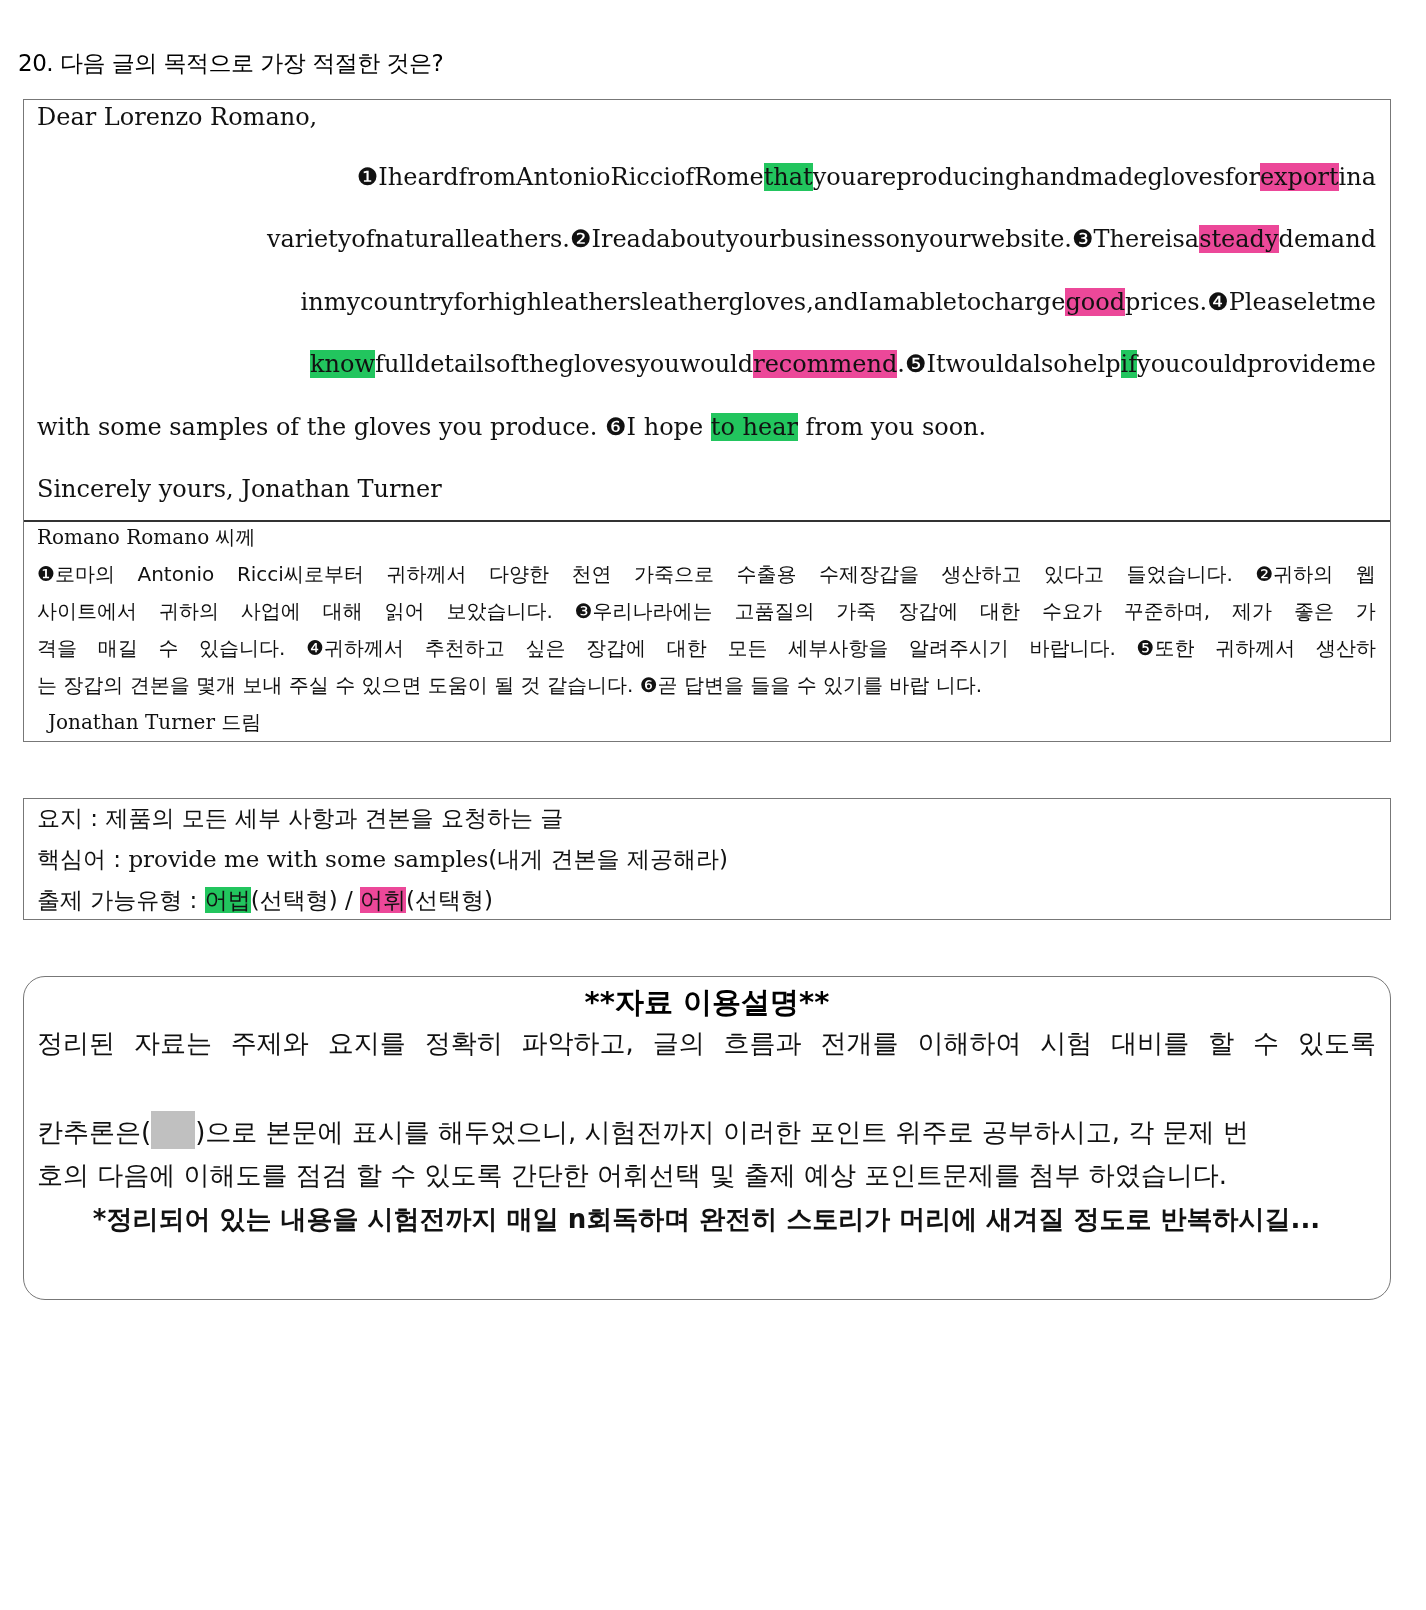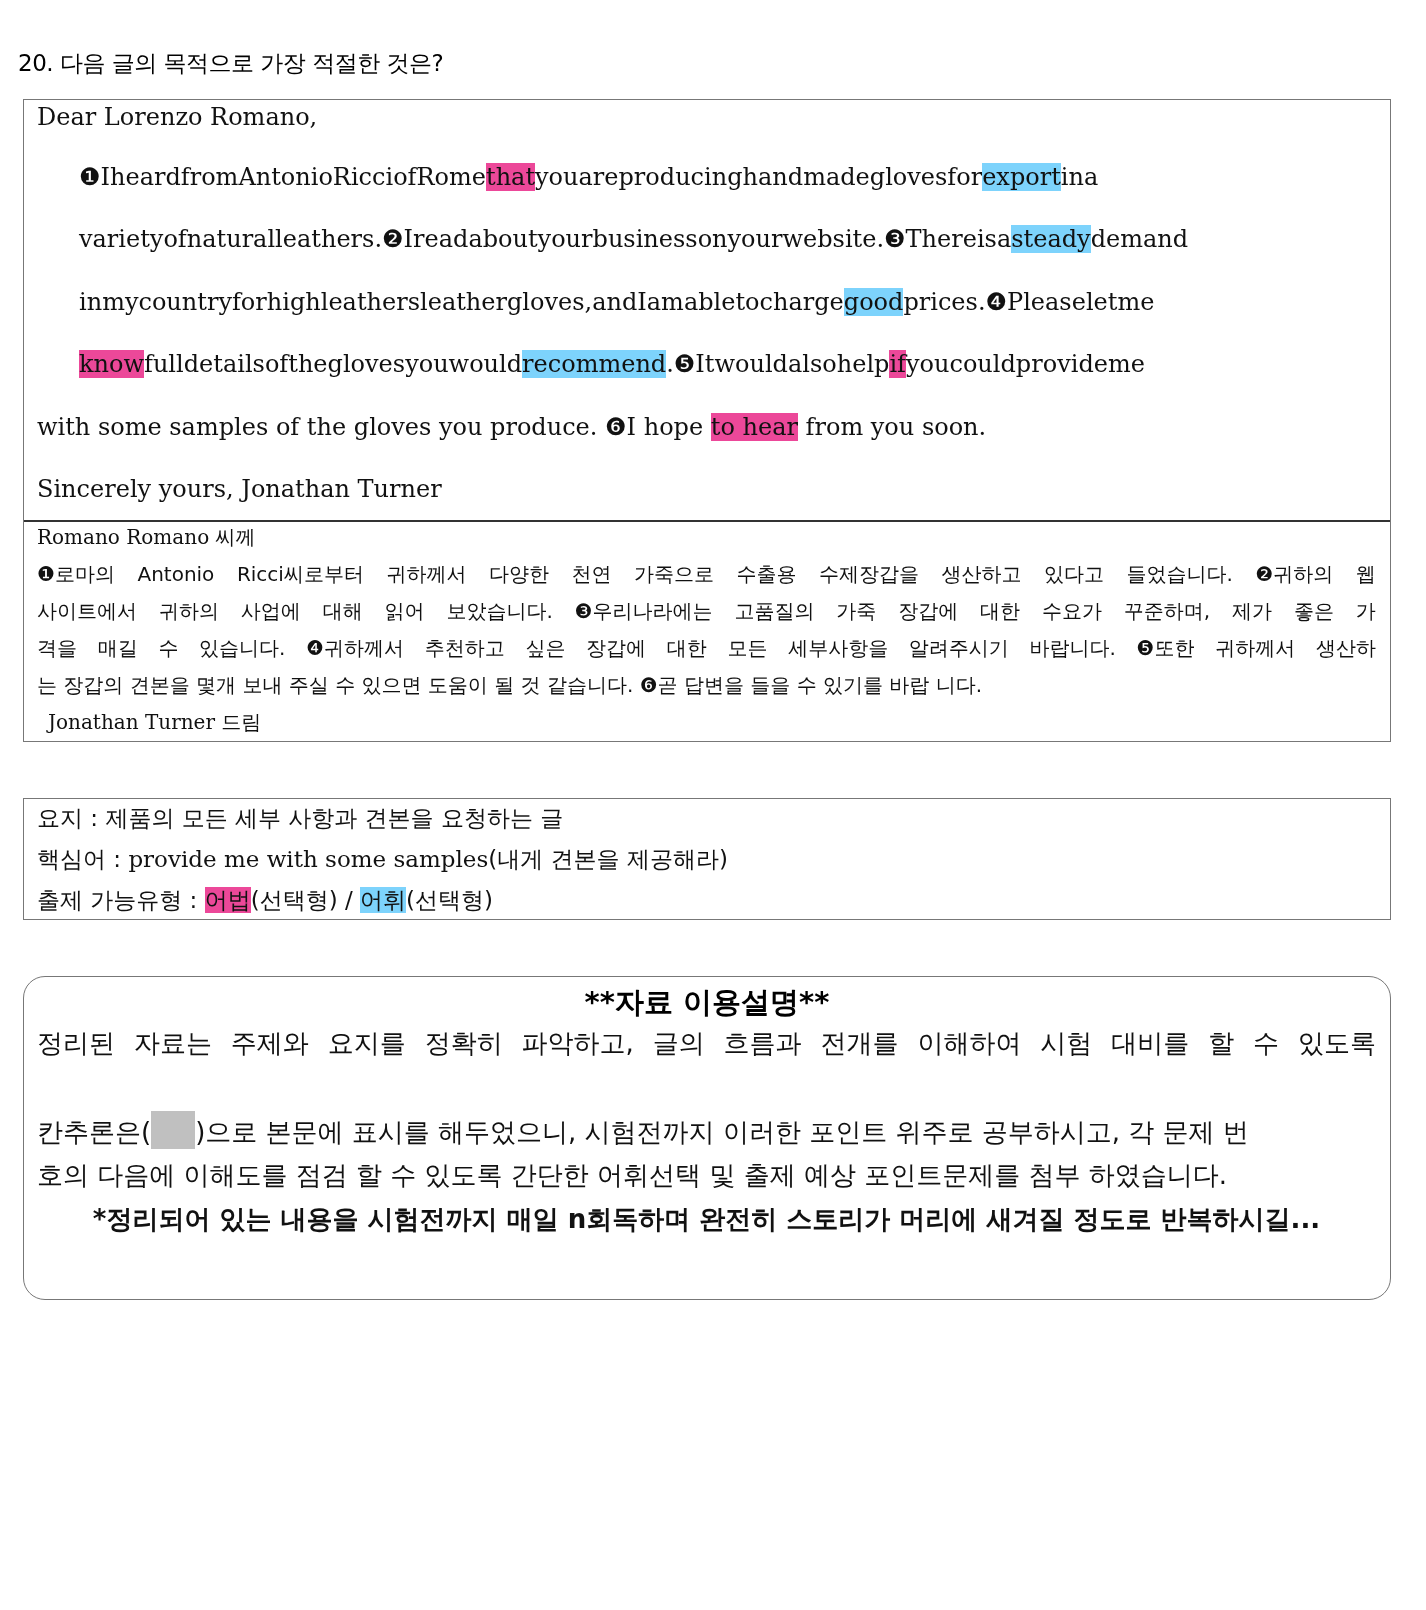--- a/index.html
+++ b/index.html
@@ -15,33 +15,33 @@
     .passage-box { top: 99px; height: 643px; }
     .passage-en {
       position: absolute; left: 0; top: 0; width: 100%; height: 420px;
       padding: 0 14px 0 13px; box-sizing: border-box;
       font-family: "DejaVu Serif", serif; font-size: 24px; color: #111;
     }
     .passage-en .line {
       position: absolute; left: 13px; right: 14px; height: 34px; line-height: 34px;
       white-space: nowrap;
     }
-    .passage-en .line.just { display: flex; justify-content: flex-start; margin-left: 42px; }
+    .passage-en .line.just { display: flex; justify-content: flex-end; margin-left: 42px; }
     .divider { position: absolute; left: 0; right: 0; top: 420px; border-top: 2px solid #333; }
     .passage-ko {
       position: absolute; left: 0; right: 0; top: 422px; bottom: 0;
       font-family: "DejaVu Sans", sans-serif; font-size: 20px; color: #111;
     }
     .passage-ko .line {
       position: absolute; left: 13px; right: 14px; height: 30px; line-height: 30px; white-space: nowrap;
     }
     .passage-ko .line.just { display: flex; justify-content: space-between; }
     .passage-ko .serif { font-family: "DejaVu Serif", serif; }
-    .hl-green { background: #ec4899; }
-    .hl-cyan { background: #7dd3fc; }
+    .hl-green { background: #22c55e; }
+    .hl-cyan { background: #ec4899; }
     .hl-yellow { background: #ffff00; }
     .hl-gray { background: #c0c0c0; }
 
     .summary-box { top: 798px; height: 122px; }
     .summary-box .line {
       position: absolute; left: 13px; height: 38px; line-height: 38px; white-space: nowrap;
       font-family: "DejaVu Sans", sans-serif; font-size: 23px; color: #111;
     }
     .summary-box .serif { font-family: "DejaVu Serif", serif; }
 

